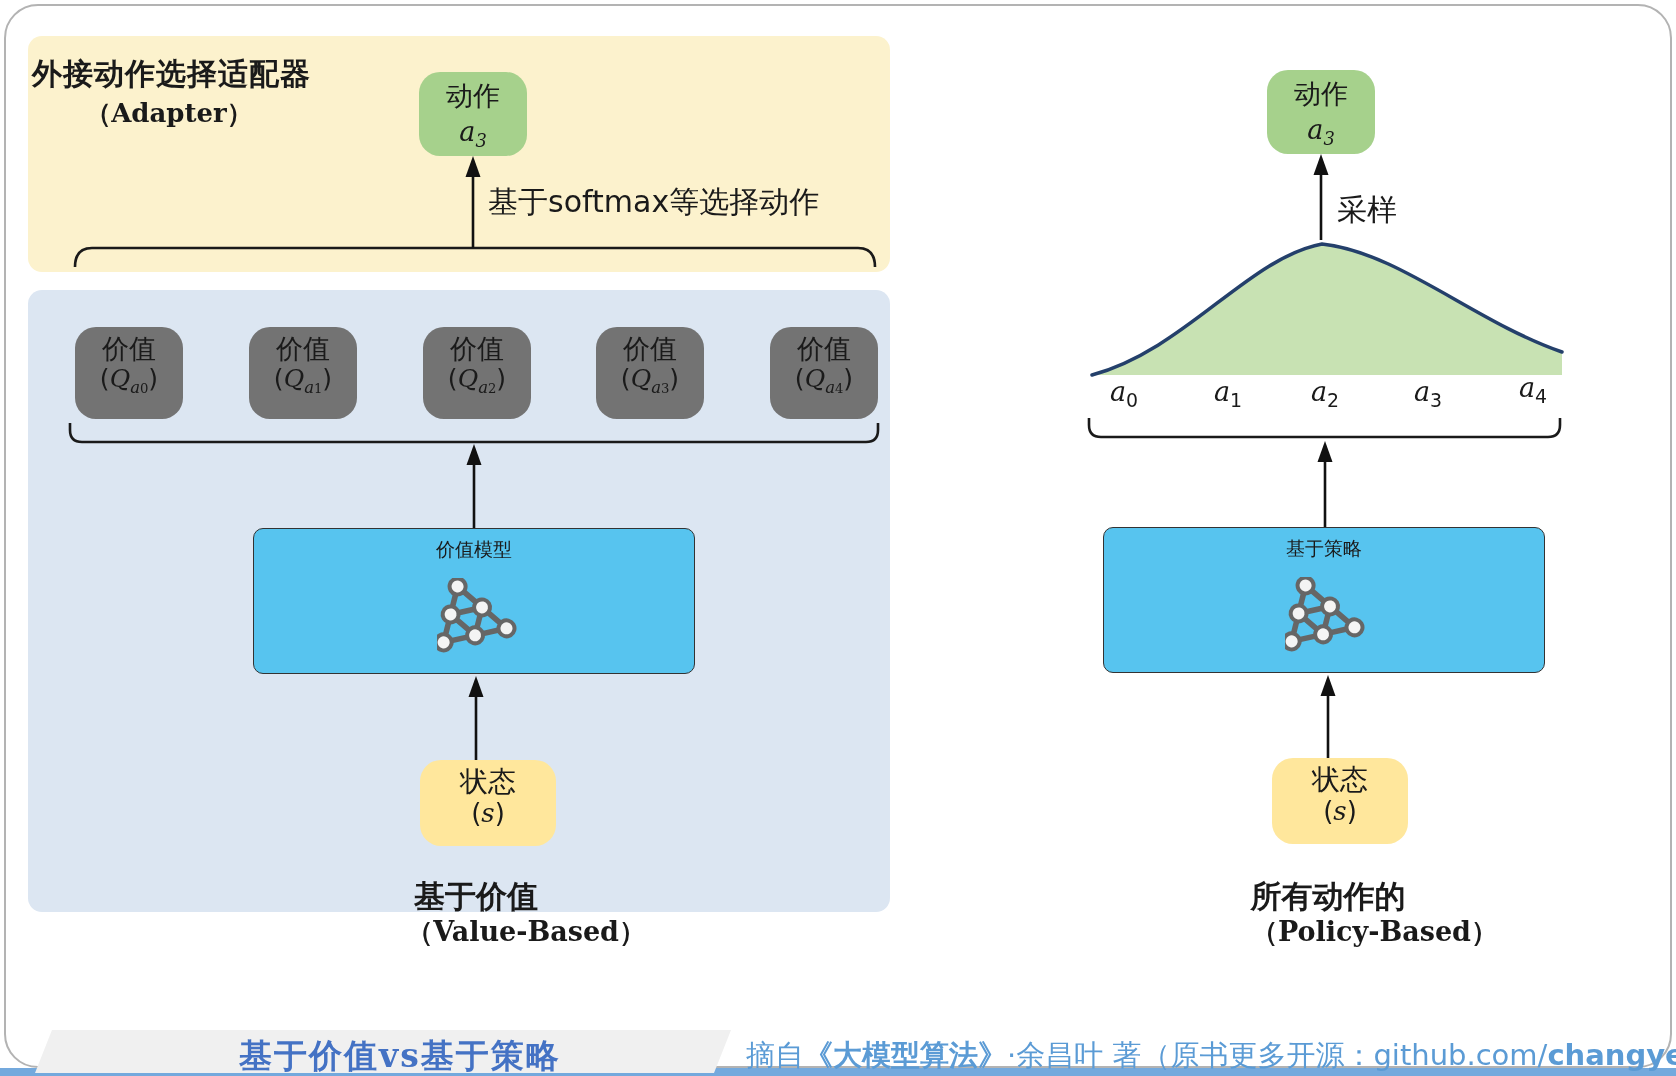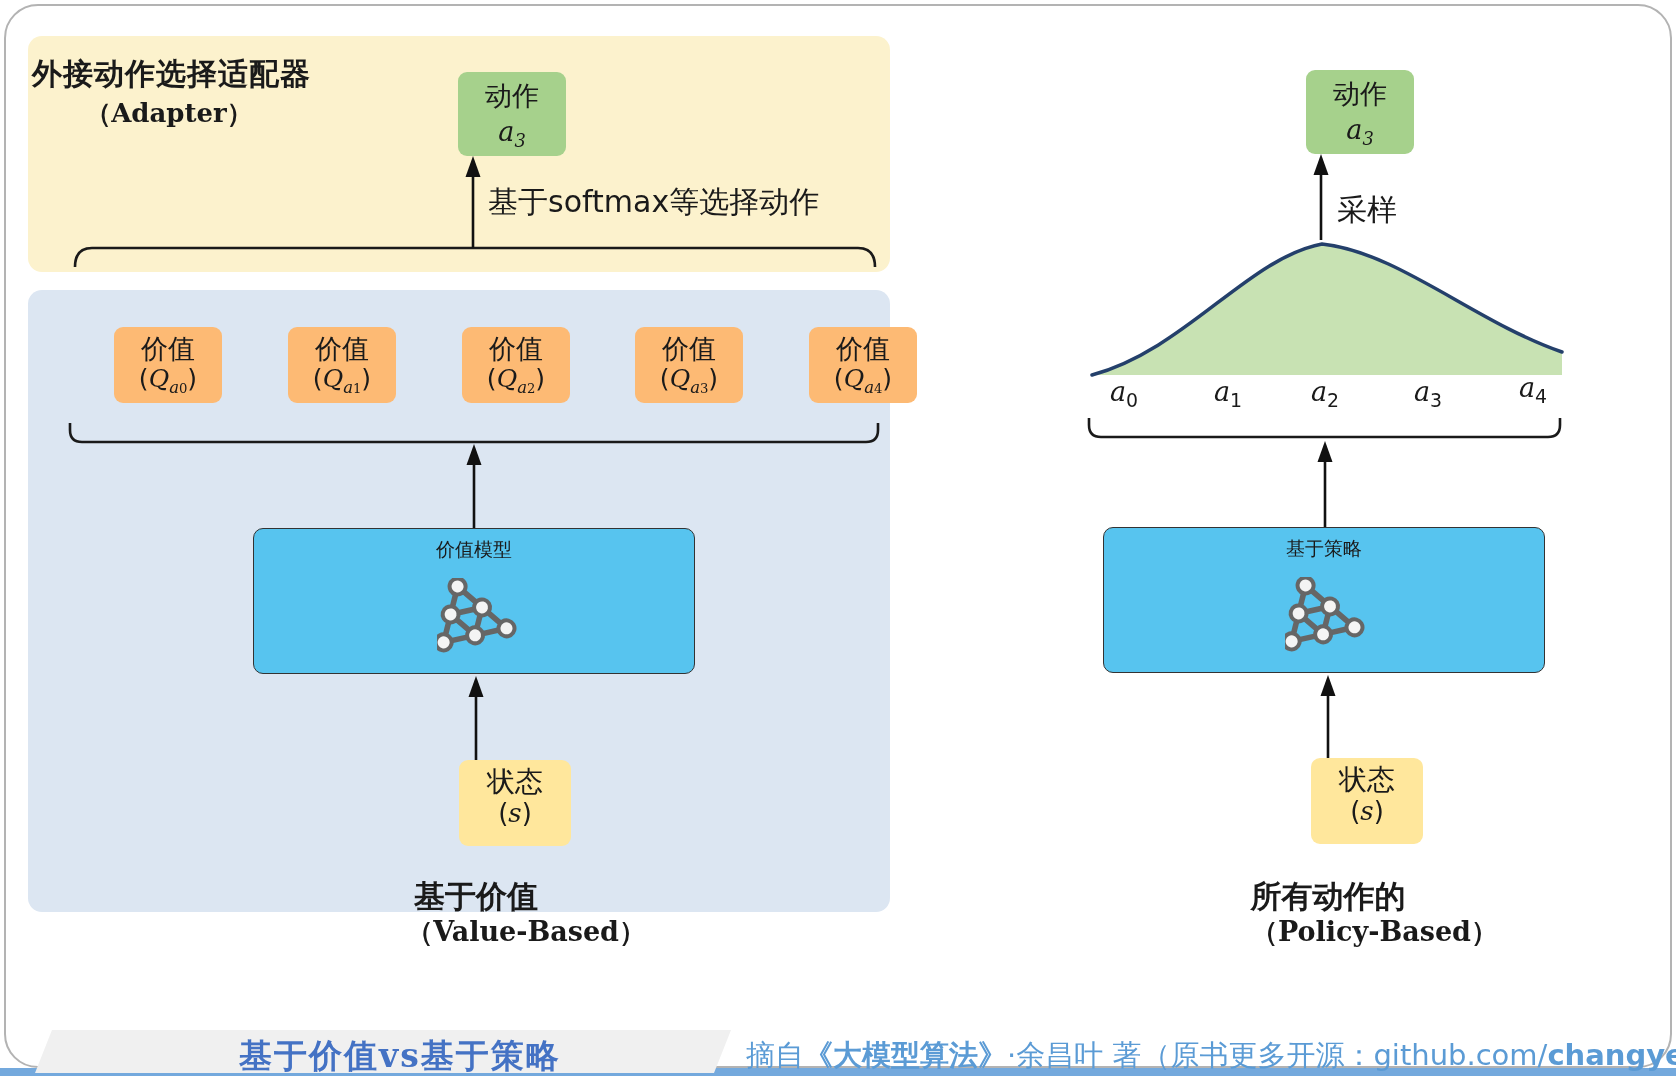--- a/index.html
+++ b/index.html
@@ -14,28 +14,28 @@
          border-radius:34px;background:#ffffff;}
   .bottom-strip{left:0;top:1068px;width:1676px;height:8px;background:#74a9dd;}
   
   .panel{border-radius:14px;}
   .adapter-panel{left:28px;top:36px;width:862px;height:236px;background:#fcf2cd;}
   .value-panel{left:28px;top:290px;width:862px;height:622px;background:#dce6f2;}
   
   .adapter-title{left:32px;top:54px;font-size:30px;font-weight:bold;letter-spacing:1px;}
   .adapter-sub{left:44px;top:96px;width:250px;text-align:center;font-size:26px;font-weight:bold;
                font-family:"DejaVu Serif","Liberation Serif",serif;}
-  .box{border-radius:9px;text-align:center;margin-left:39px;}
+  .box{border-radius:21px;text-align:center;}
   .green-box{width:108px;height:84px;background:#a6d18c;}
   .green-box .l1{font-size:27px;margin-top:6px;}
   .green-box .l2{font-size:27px;margin-top:2px;}
-  .pink-box{width:108px;height:76px;background:#fdba74;}
+  .pink-box{width:108px;height:92px;background:#737373;}
   .pink-box .l1{font-size:27px;margin-top:8px;line-height:1;}
   .pink-box .l2{font-size:25px;margin-top:4px;line-height:1;}
-  .yellow-box{width:112px;height:86px;background:#ffe79c;}
+  .yellow-box{width:136px;height:86px;background:#ffe79c;}
   .yellow-box .l1{font-size:28px;margin-top:8px;line-height:1;}
   .yellow-box .l2{font-size:26px;margin-top:4px;line-height:1;}
   .model-box{width:440px;height:144px;background:#57c4ef;border:1.5px solid #333;border-radius:10px;text-align:center;}
   .model-box .label{font-size:19px;margin-top:8px;}
   .it{font-family:"DejaVu Serif","Liberation Serif",serif;font-style:italic;font-weight:normal;}
   sub{font-size:0.66em;}
   .subsub{font-size:0.8em;font-style:normal;font-family:"DejaVu Serif","Liberation Serif",serif;}
   .softmax-label{left:488px;top:182px;font-size:30px;}
   .sample-label{left:1337px;top:190px;font-size:30px;}
   .dist-text{width:300px;text-align:center;font-size:30px;line-height:1.2;}

